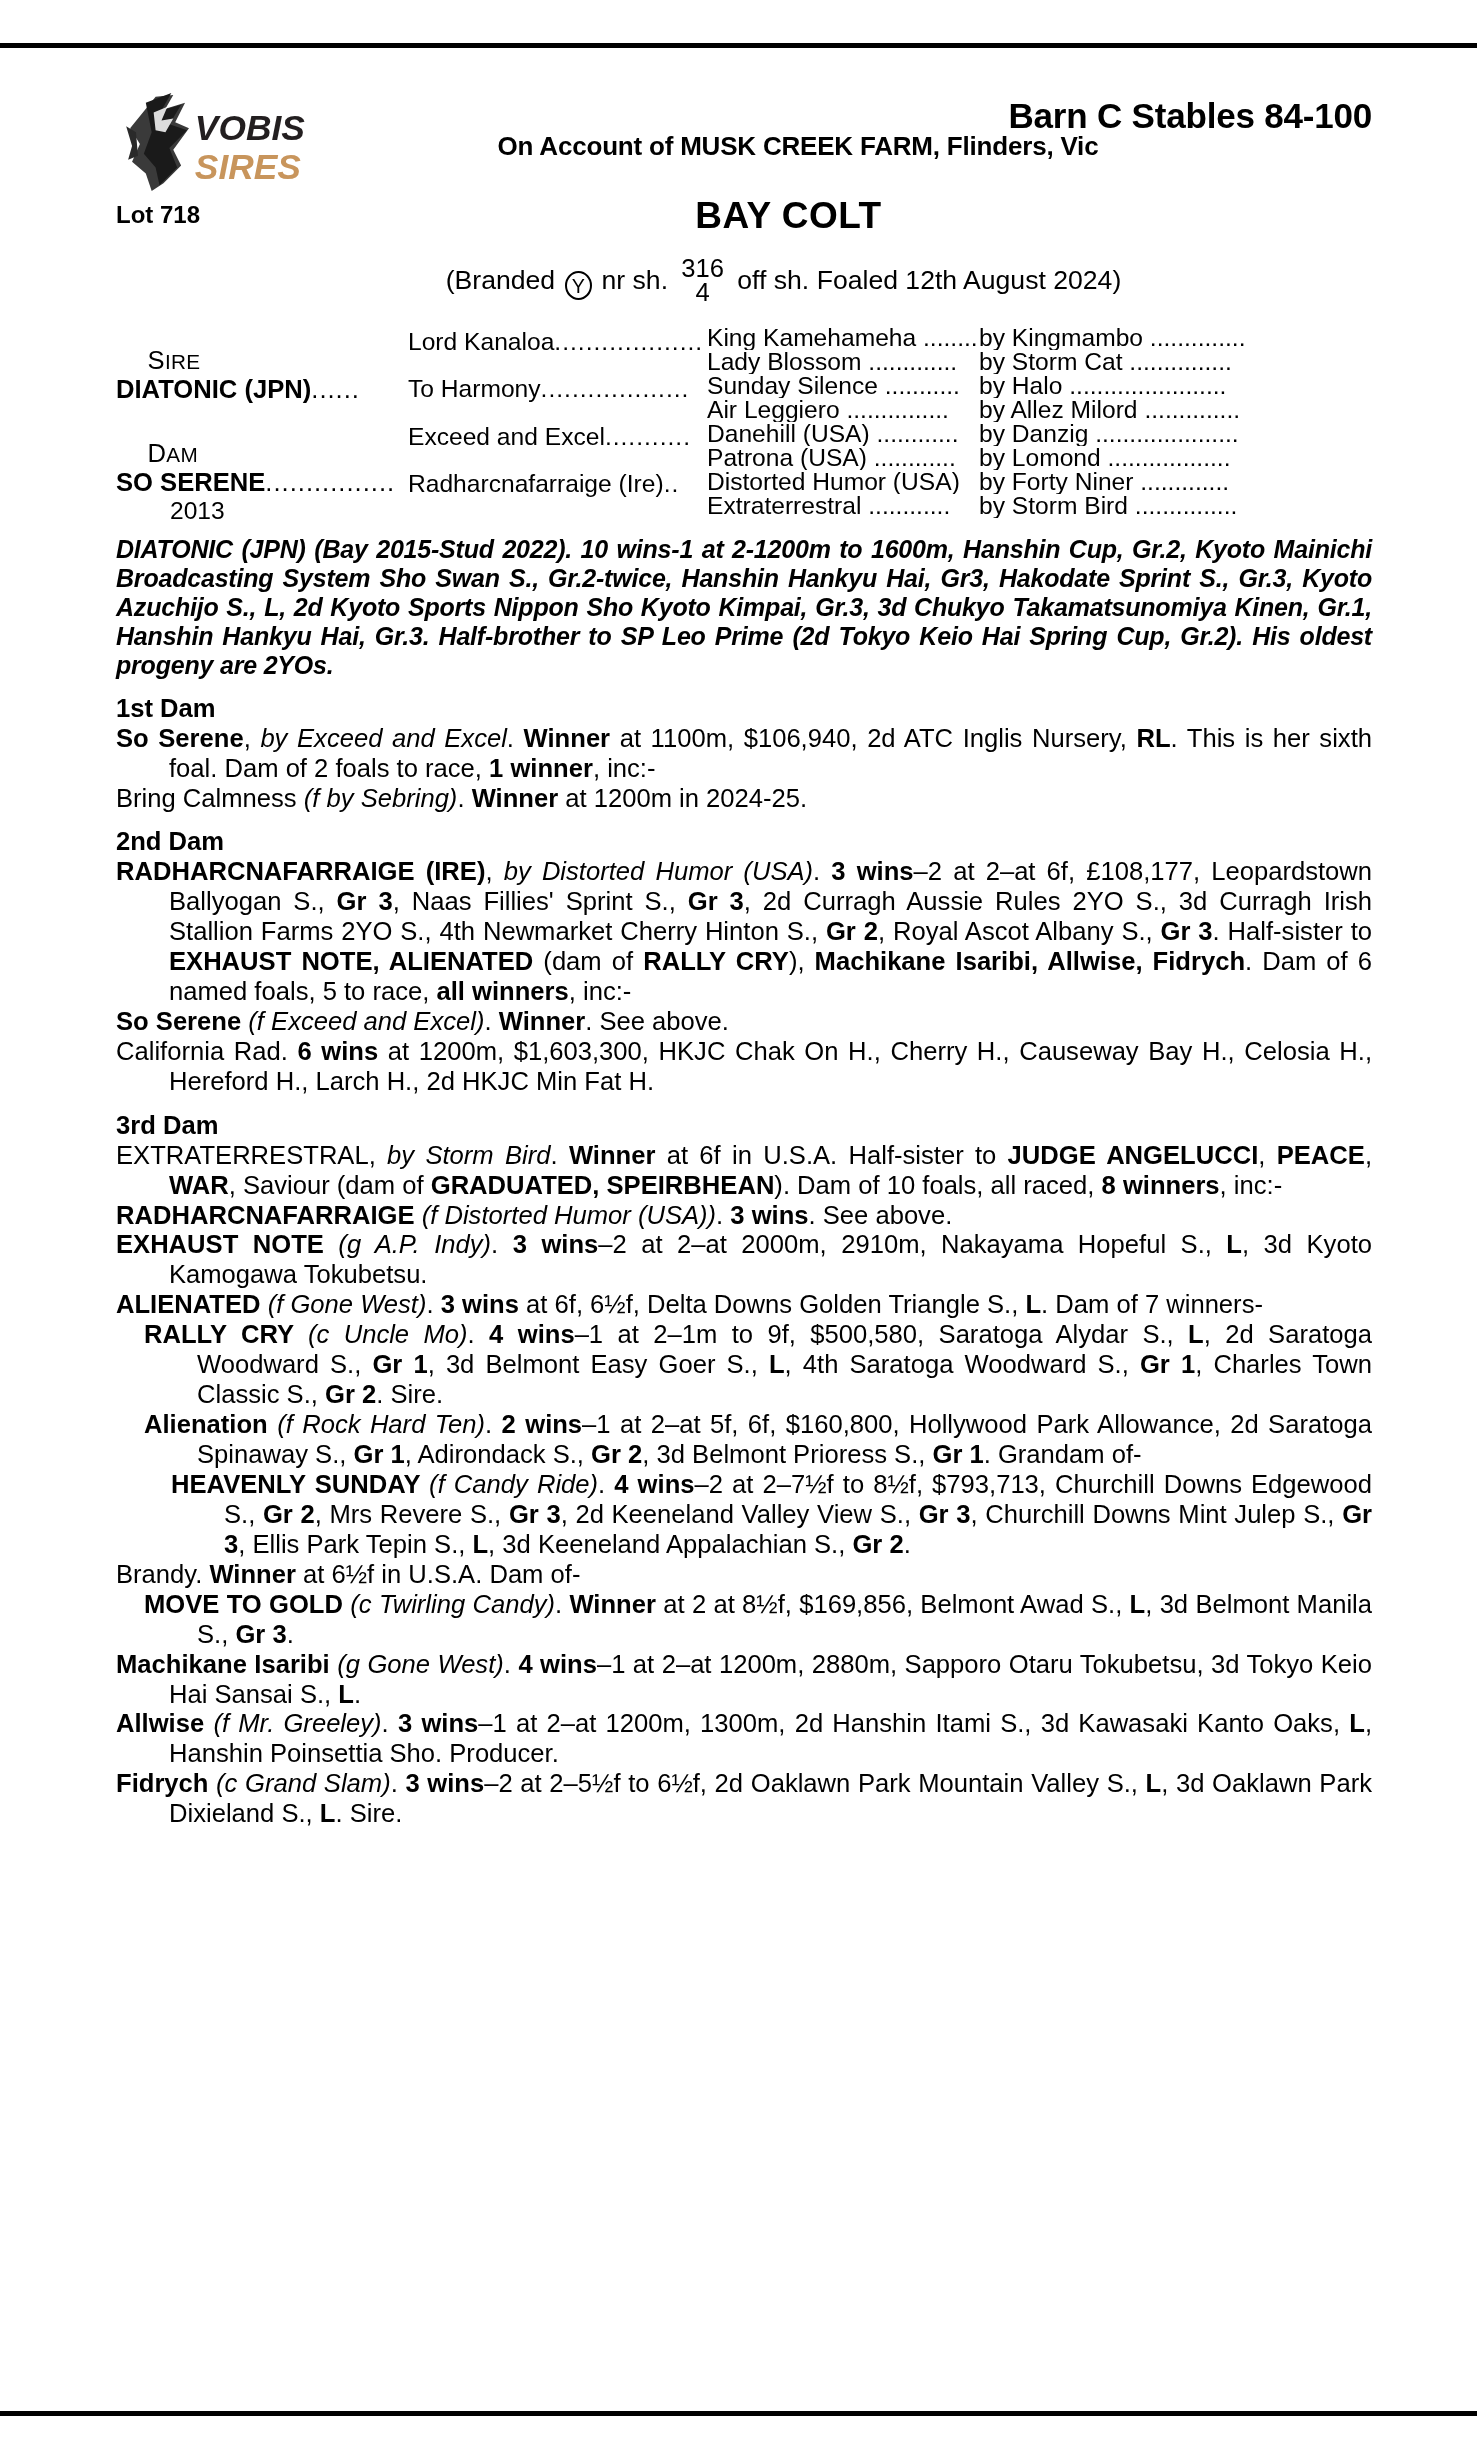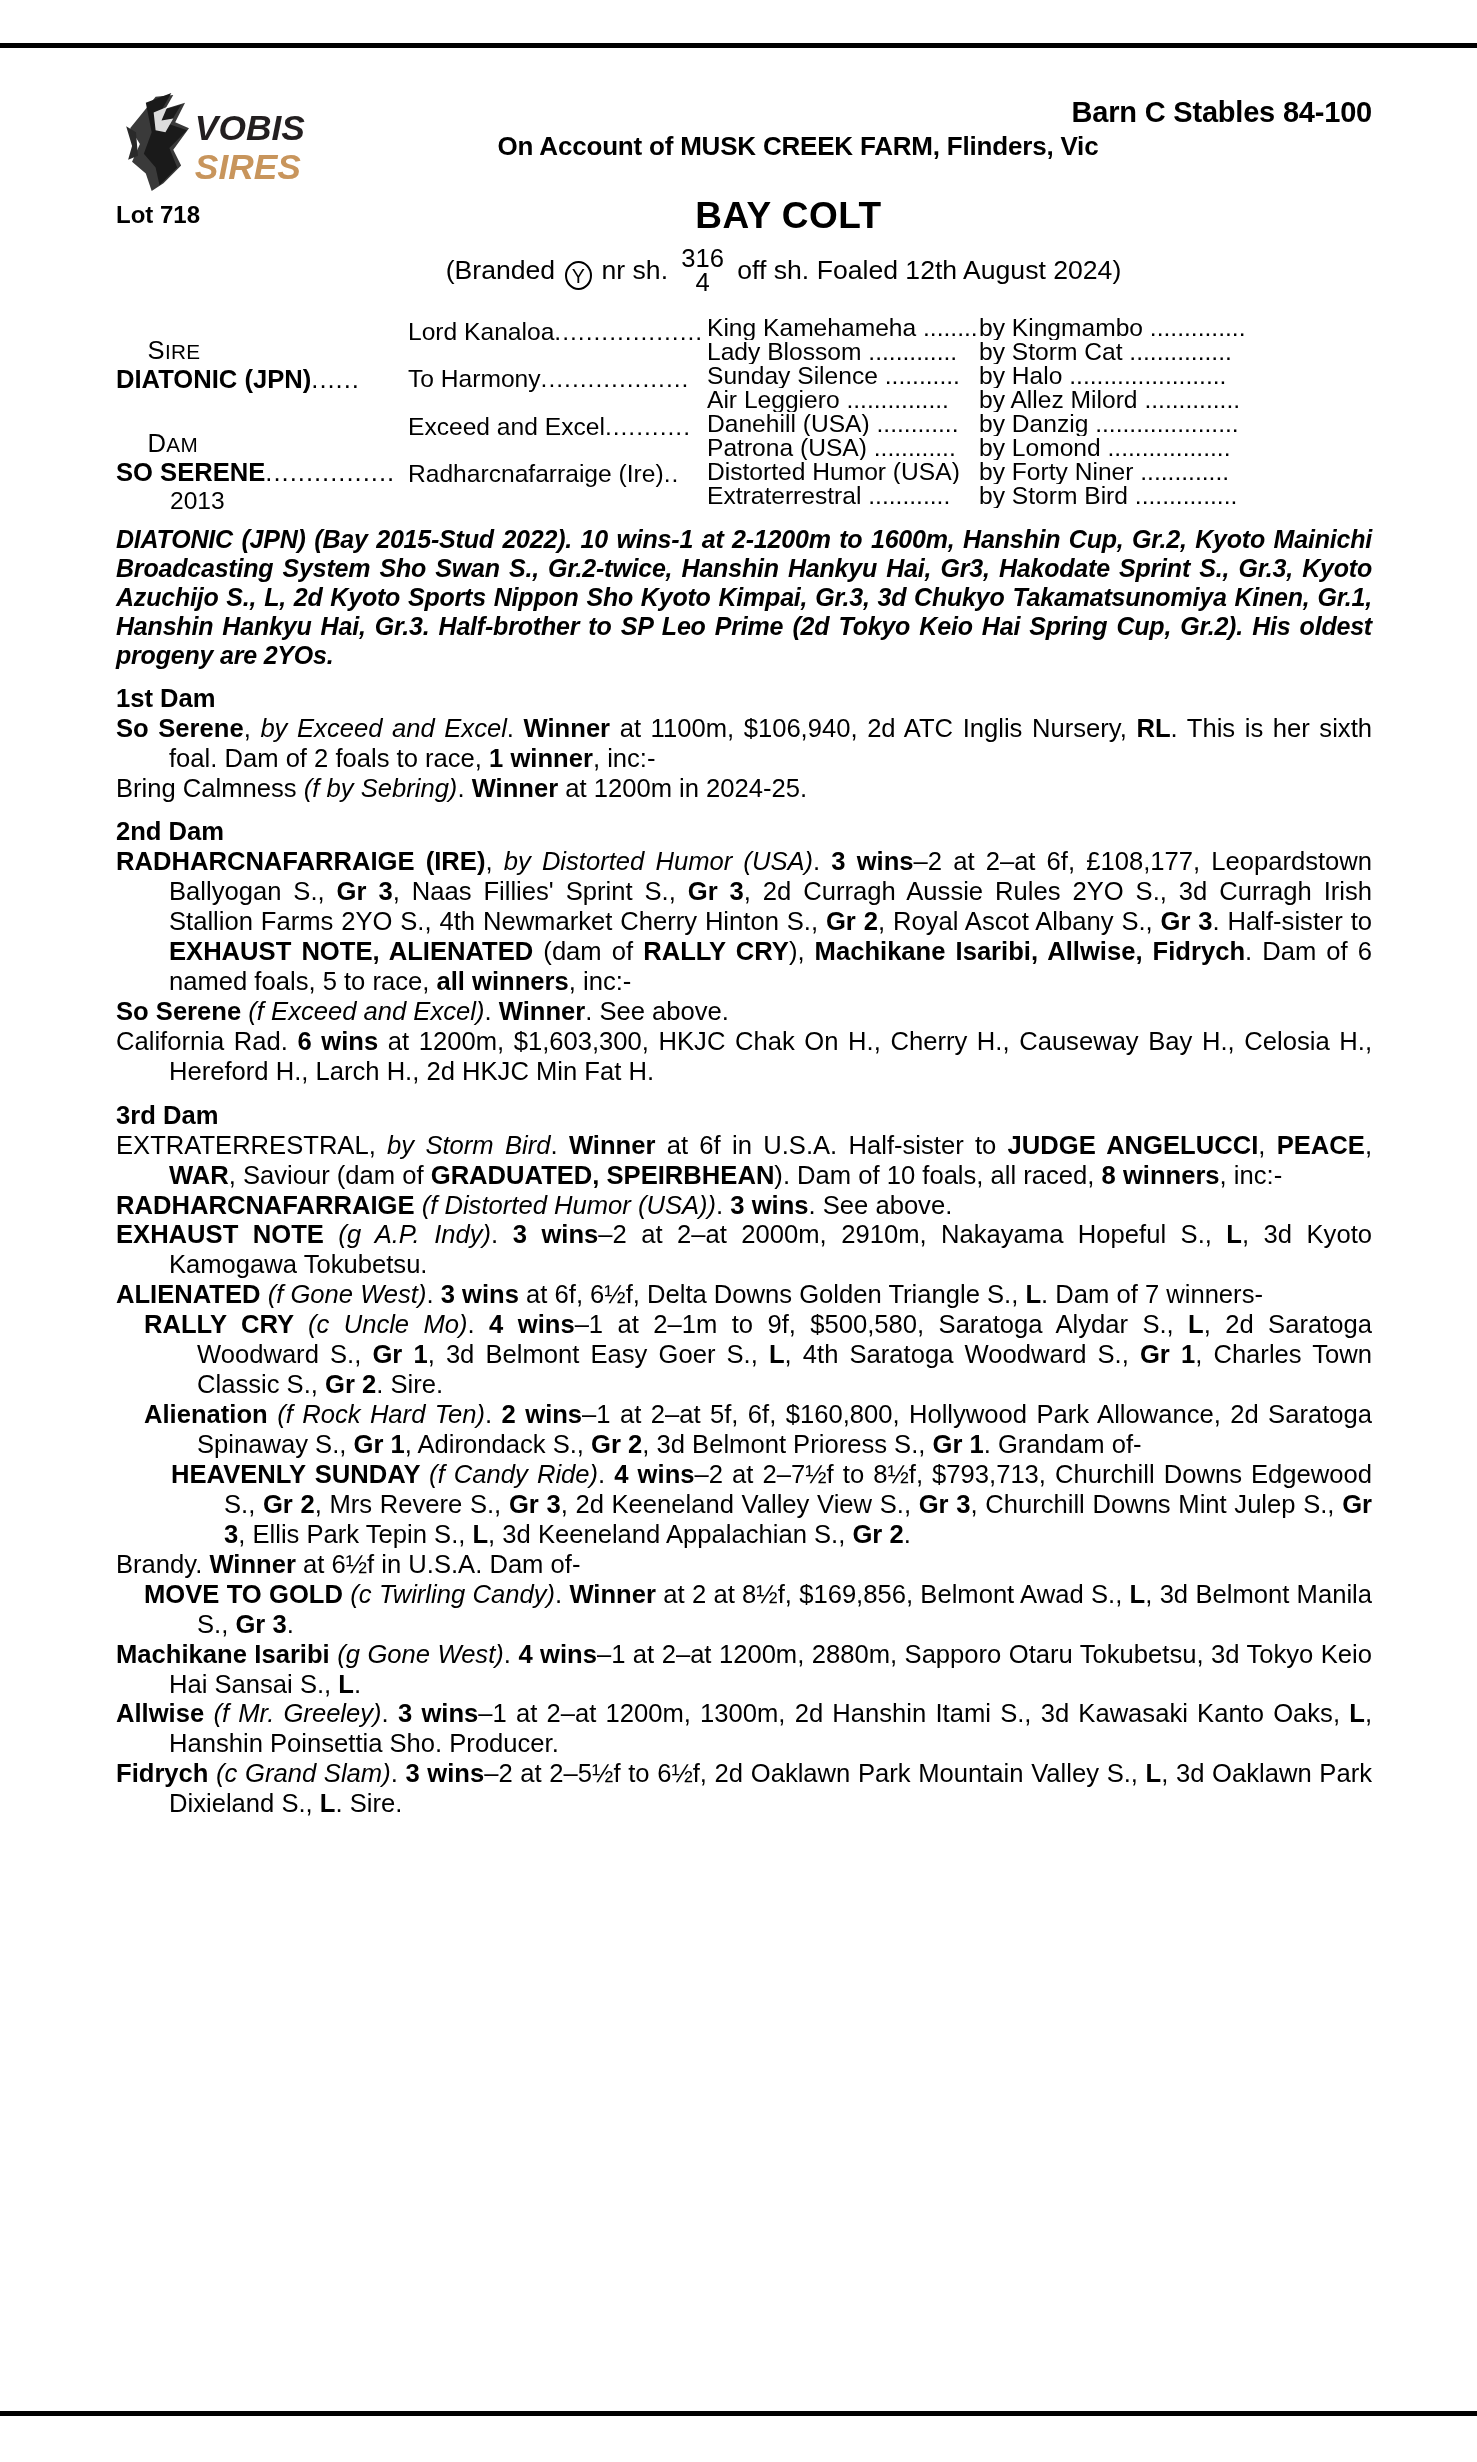--- a/index.html
+++ b/index.html
@@ -55,21 +55,21 @@
     top: 19.7px;
     width: 197px;
     height: 106px;
   }
   .logo svg { display: block; }
 
   .barn-line {
     position: absolute;
     right: 0px;
     top: 26.6px;
-    font-size: 29px;
+    font-size: 35px;
     font-weight: bold;
     letter-spacing: -0.2px;
     white-space: nowrap;
   }
   .account-line {
     position: absolute;
     left: 0;
     right: 0;
     top: 62px;
     text-align: center;
@@ -105,21 +105,21 @@
     font-weight: bold;
     letter-spacing: 0.5px;
     padding-left: 89px;
   }
 
   
   .branded-line {
     text-align: center;
     font-size: 26.6px;
     padding-left: 79px;
-    margin-top: 6px;
+    margin-top: 16px;
     white-space: nowrap;
   }
   .brand-circle {
     display: inline-block;
     width: 27.6px;
     height: 29.6px;
     border: 2.5px solid #000;
     border-radius: 50%;
     line-height: 26.6px;
     text-align: center;

